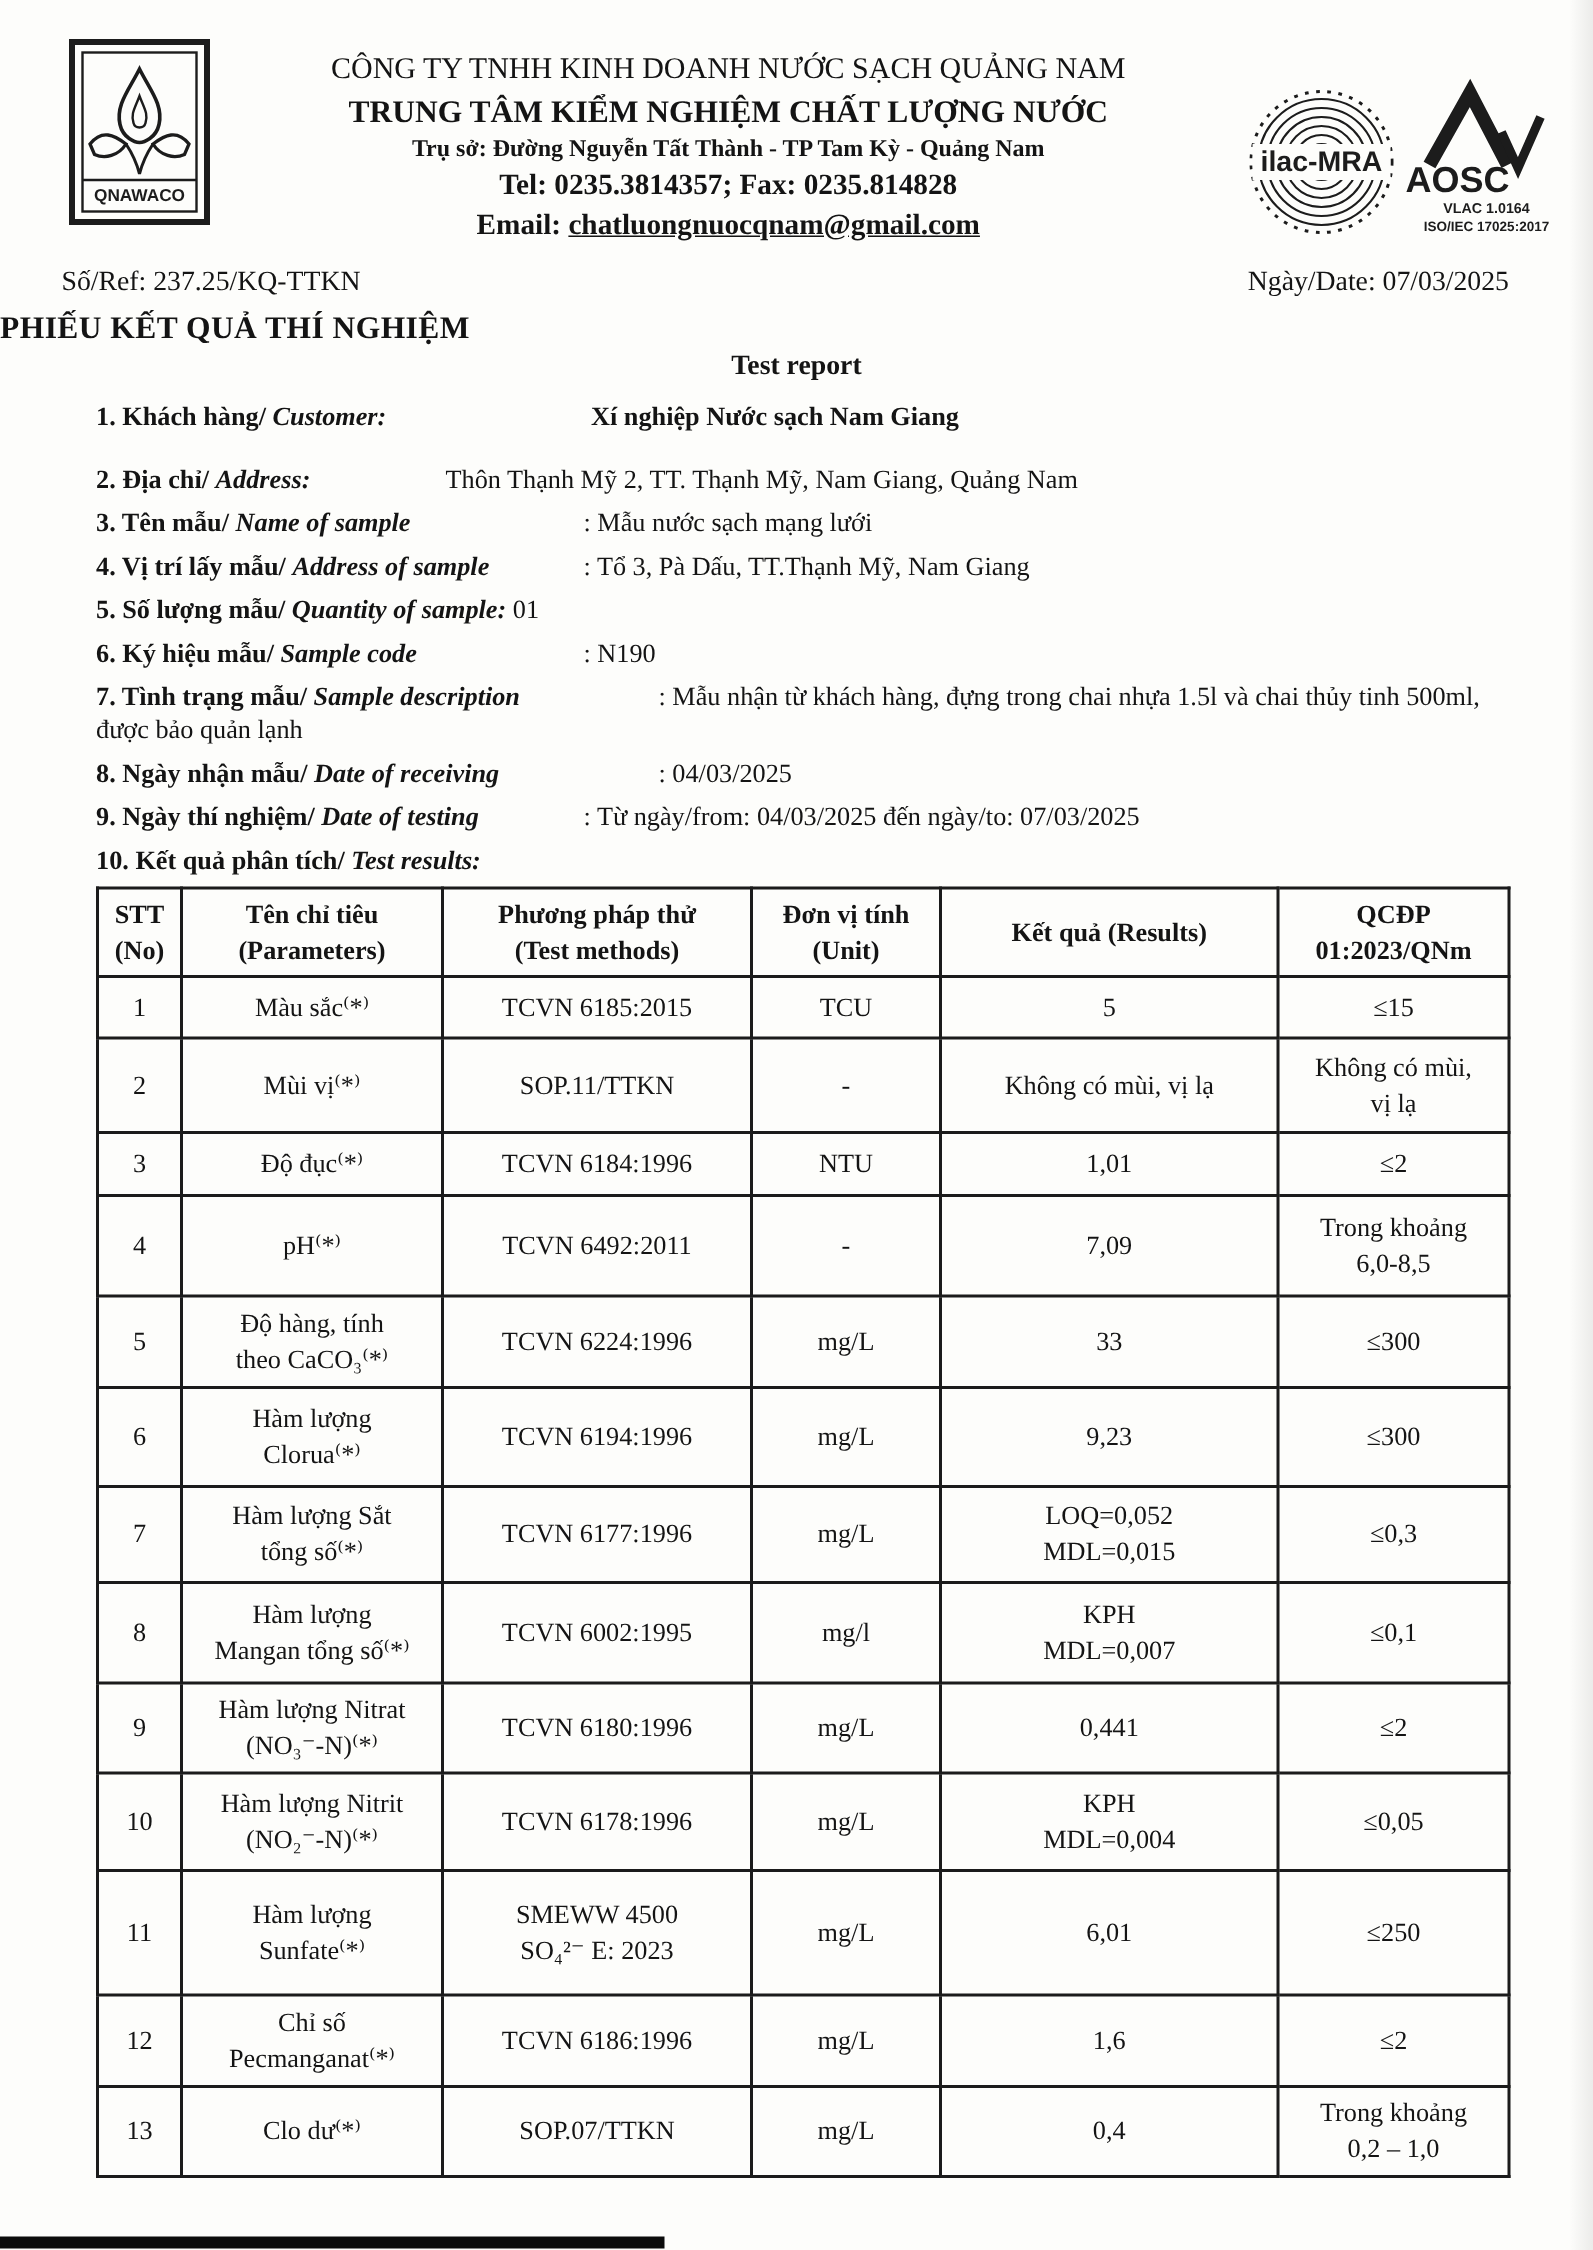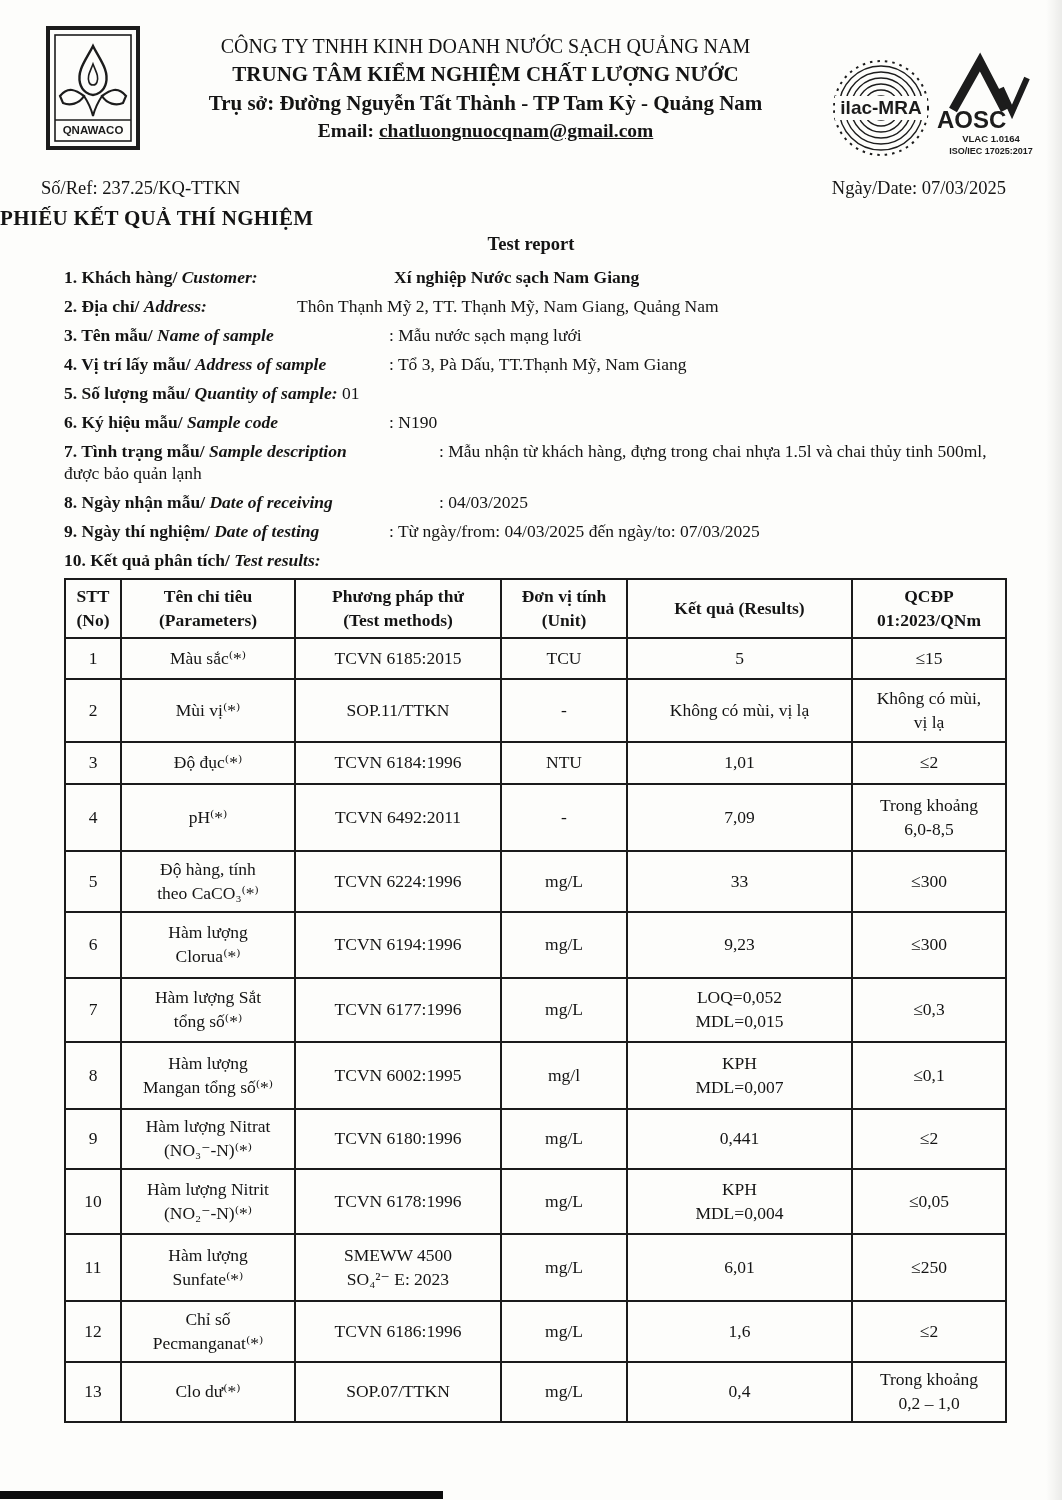--- a/index.html
+++ b/index.html
@@ -19,39 +19,39 @@
     pointer-events:none;
   }
   .scan-bar { position:absolute; left:0; bottom:1px; width:443px; height:8px; background:#0c0c0c; }
 
   
   .header { display:flex; align-items:flex-start; padding:26px 26px 0 46px; }
   .logo-left { flex:0 0 94px; }
   .header-center { flex:1; text-align:center; padding-top:8px; line-height:1.25; }
   .hc1 { font-size:20px; }
   .hc2 { font-size:21px; font-weight:bold; margin-top:2px; }
-  .hc3 { font-size:21px; font-weight:bold; margin-top:3px; }
+  .hc3 { font-size:16px; font-weight:bold; margin-top:3px; }
   .hc4 { font-size:19.5px; font-weight:bold; margin-top:2px; }
   .hc5 { font-size:19.5px; font-weight:bold; margin-top:2px; }
   .hc5 a { color:#141414; text-decoration:underline; }
   .header-right { flex:0 0 205px; display:flex; gap:4px; padding-top:26px; }
 
   
   .ref-row { display:flex; justify-content:space-between; padding:14px 56px 0 41px; font-size:18.5px; }
   .title   { text-align:left; font-weight:bold; font-size:21px; margin-top:7px; letter-spacing:0.3px; }
   .subtitle{ text-align:center; font-weight:bold; font-size:18.5px; margin-top:3px; }
 
   
   .info { padding:11px 54px 0 64px; font-size:17.5px; line-height:22px; }
   .info-line { margin-bottom:7px; }
   .lbl { display:inline-block; }
   .lv  { font-weight:bold; }
   .le  { font-weight:bold; font-style:italic; }
   .val-bold { font-weight:bold; }
-  .g233 { min-width:233px; } .g325 { min-width:325px; }
+  .g233 { min-width:233px;margin-top:13px; } .g325 { min-width:325px; }
   .g330 { min-width:330px; } .g375 { min-width:375px; }
 
   
   table.results {
     border-collapse:collapse; table-layout:fixed;
     margin:7px 0 0 64px; width:941px;
     font-size:17.5px;
   }
   .results th, .results td {
     border:2px solid #1b1b1b;
@@ -64,21 +64,21 @@
   .results tbody tr:nth-child(1)  { height:41px; }
   .results tbody tr:nth-child(2)  { height:63px; }
   .results tbody tr:nth-child(3)  { height:42px; }
   .results tbody tr:nth-child(4)  { height:67px; }
   .results tbody tr:nth-child(5)  { height:61px; }
   .results tbody tr:nth-child(6)  { height:66px; }
   .results tbody tr:nth-child(7)  { height:64px; }
   .results tbody tr:nth-child(8)  { height:67px; }
   .results tbody tr:nth-child(9)  { height:60px; }
   .results tbody tr:nth-child(10) { height:65px; }
-  .results tbody tr:nth-child(11) { height:67px; }
+  .results tbody tr:nth-child(11) { height:83px; }
   .results tbody tr:nth-child(12) { height:61px; }
   .results tbody tr:nth-child(13) { height:60px; }
 
   
   .footer { display:flex; justify-content:space-between; padding:8px 127px 0 113px; font-size:17.5px; }
 </style>
 </head>
 <body>
 
 <div class="page">
@@ -98,20 +98,21 @@
         <path d="M38,70 C42,76 45,82 47,90 C49,82 52,76 56,70" fill="none" stroke="#1c1c1c" stroke-width="2"></path>
         <line x1="9" y1="94" x2="85" y2="94" stroke="#1c1c1c" stroke-width="1.6"></line>
         <text x="47" y="108" text-anchor="middle" font-family="Liberation Sans, sans-serif" font-size="11.5" font-weight="bold" fill="#1c1c1c">QNAWACO</text>
       </svg>
     </div>
 
     <div class="header-center">
       <div class="hc1">CÔNG TY TNHH KINH DOANH NƯỚC SẠCH QUẢNG NAM</div>
       <div class="hc2">TRUNG TÂM KIỂM NGHIỆM CHẤT LƯỢNG NƯỚC</div>
       <div class="hc3">Trụ sở: Đường Nguyễn Tất Thành - TP Tam Kỳ -  Quảng Nam</div>
+      <div class="hc4">Tel: 0235.3814357; Fax: 0235.814828</div>
       <div class="hc5">
         <span>Email: </span><a>chatluongnuocqnam@gmail.com</a>
       </div>
     </div>
 
     <div class="header-right">
       <svg width="100" height="112" viewBox="0 0 100 112">
         <g stroke="#1c1c1c" fill="none">
           <circle cx="50" cy="56" r="47" stroke-width="2" stroke-dasharray="2.5 5"></circle>
           <circle cx="50" cy="56" r="42" stroke-width="1.4"></circle>

